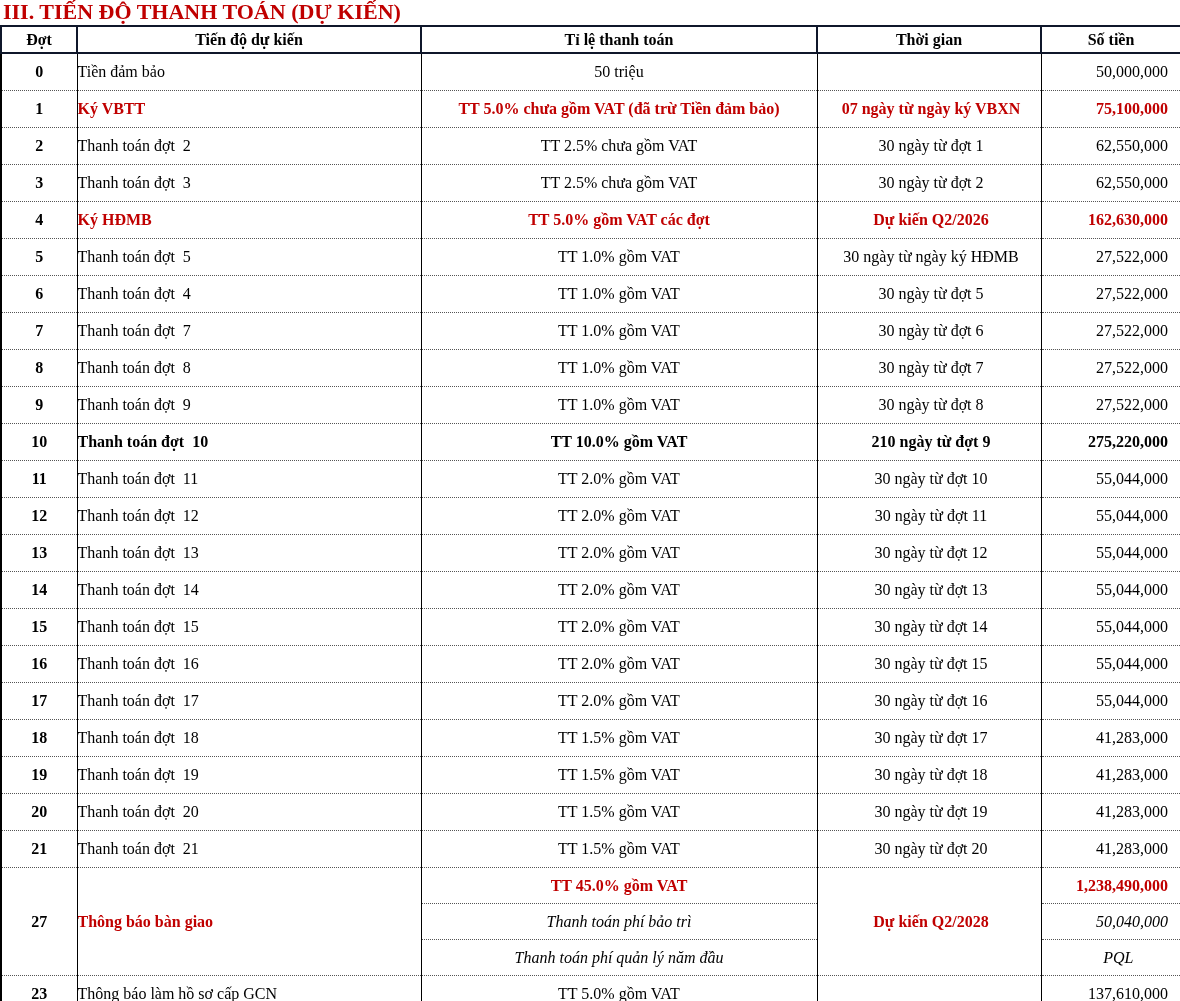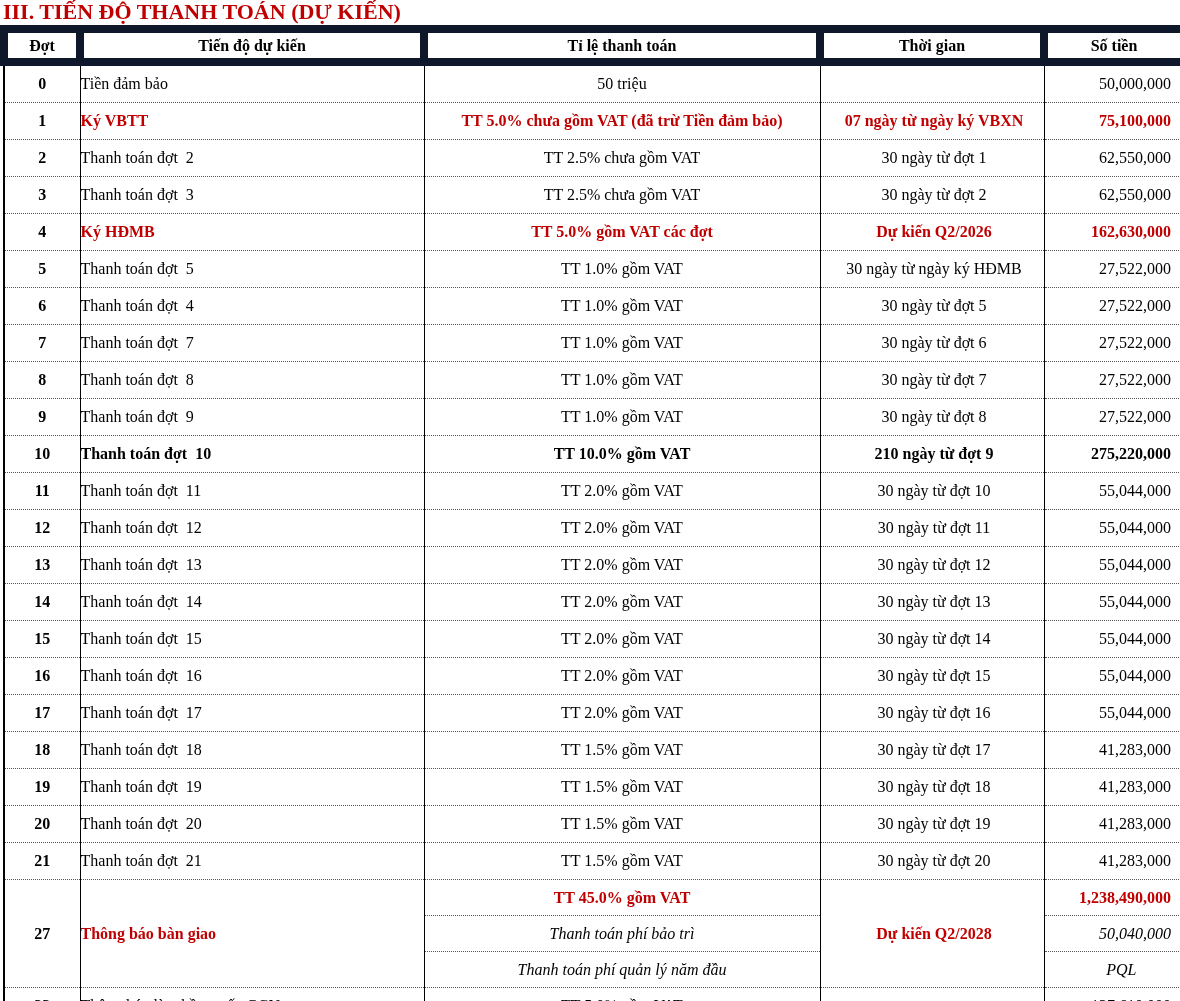--- a/index.html
+++ b/index.html
@@ -16,21 +16,21 @@
     line-height:22px;
   }
   table {
     width:1180px;
     border-collapse:collapse;
     table-layout:fixed;
     border:2px solid #000;
     border-bottom:3.5px solid #000;
   }
   th {
-    border:8px solid #0f172a;
+    border:2px solid #0f172a;
     font-size:16px;
     font-weight:bold;
     height:25px;
     padding:0 14px;
     text-align:center;
   }
   td {
     border-left:1.5px solid #000;
     border-right:1.5px solid #000;
     border-top:1px dotted #555;

